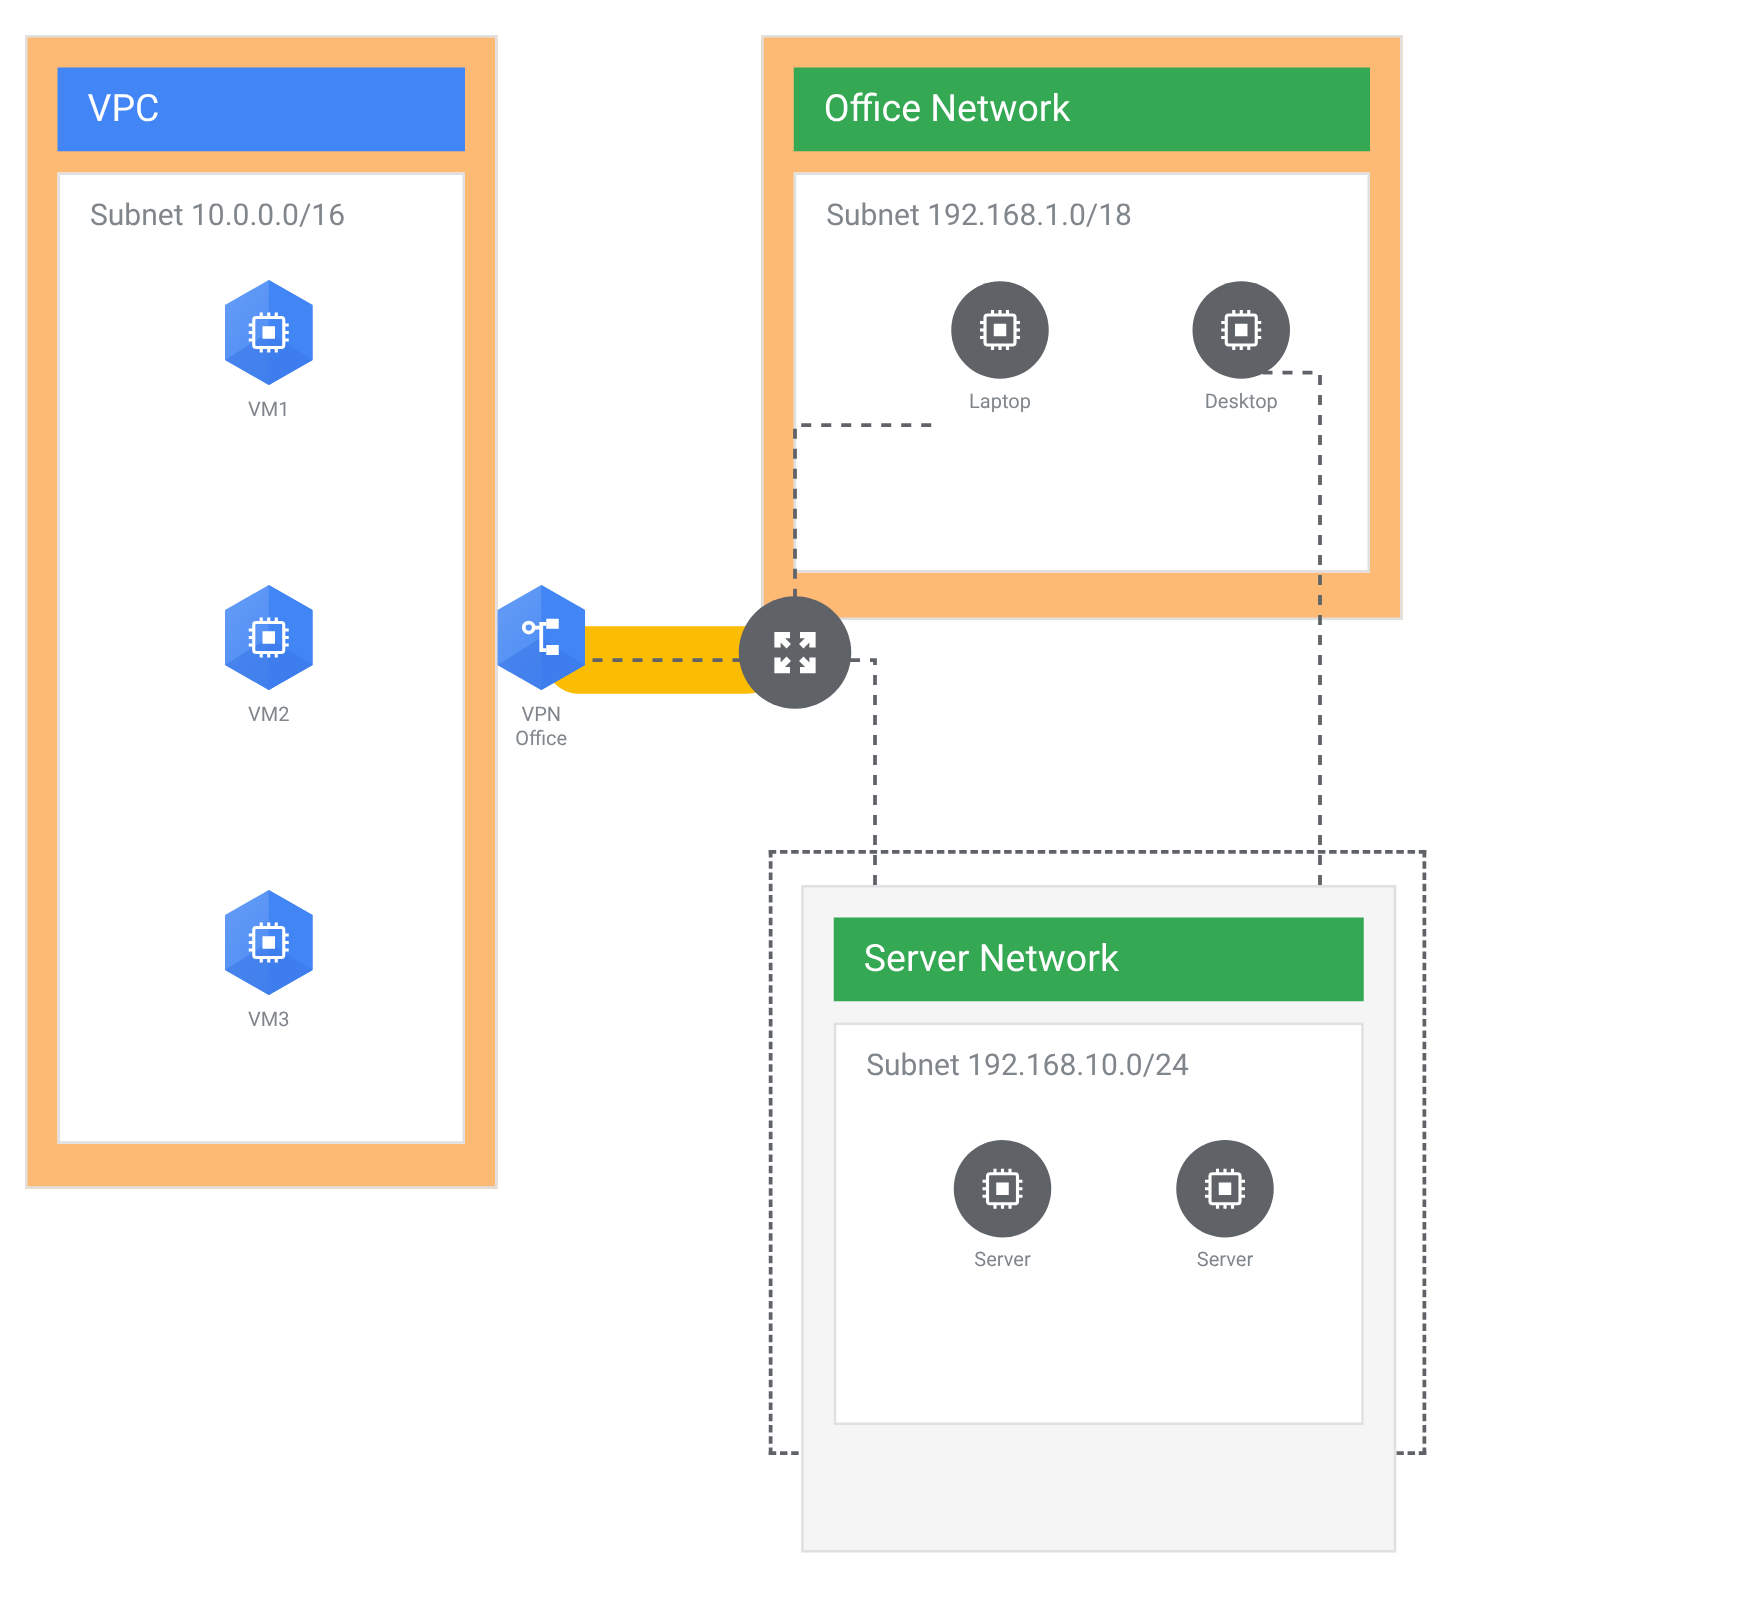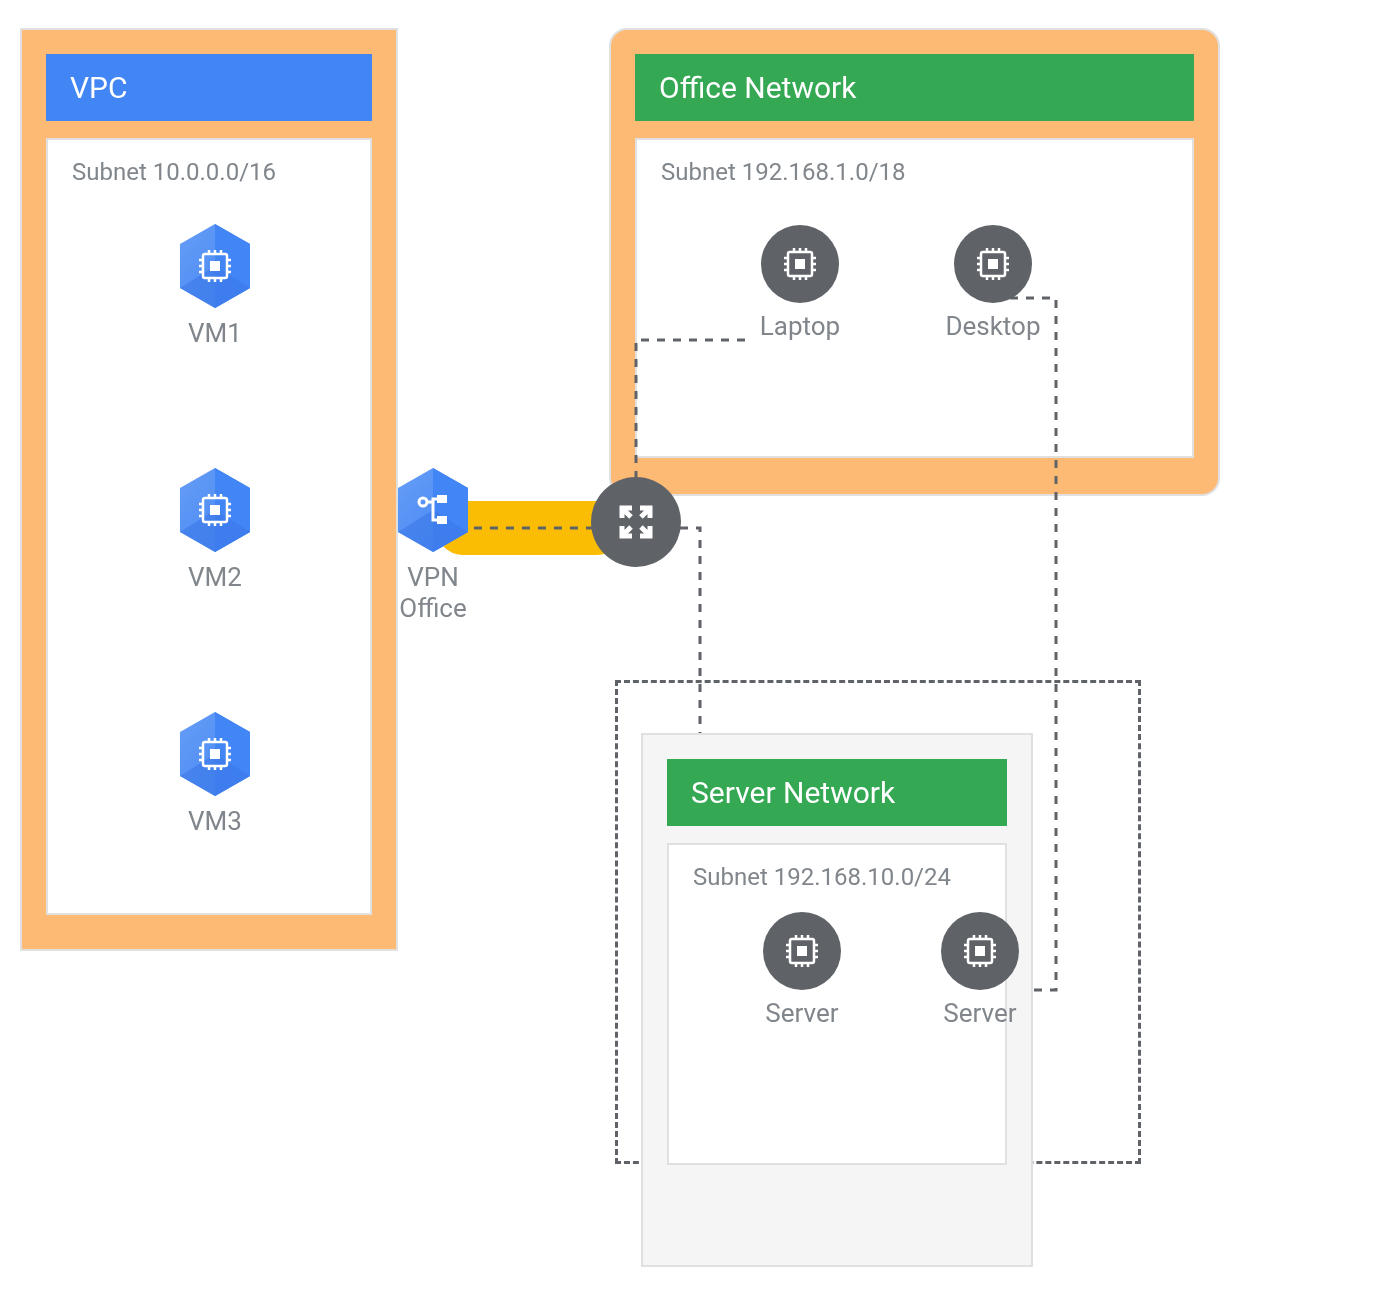--- a/index.html
+++ b/index.html
@@ -31,21 +31,21 @@
   }
   .subnet-label {
     font-size: 24px;
     color: #80868b;
   }
   .node {
     position: absolute;
     text-align: center;
   }
   .node-label {
-    font-size: 26px;
+    font-size: 16px;
     color: #80868b;
     margin-top: 8px;
     line-height: 1.2;
   }
   
   .hex {
     width: 78px;
     height: 88px;
     position: relative;
     margin: 0 auto;
@@ -196,21 +196,21 @@
 </div>
 
 <div class="node" style="left:576px; top:477px; width:120px; z-index:6;">
   <div class="circle" style="width:90px;height:90px;">
     <svg width="40" height="40">
         <use href="#expand"></use>
       </svg>
   </div>
 </div>
 
-<div class="panel" style="left:609px; top:28px; width:611px; height:468px; z-index:0;border-radius:18px;">
+<div class="panel" style="left:609px; top:28px; width:513px; height:468px; z-index:0;">
   <div class="panel-title title-office" style="margin:24px 24px 0 24px;">Office Network</div>
   <div class="inner-white" style="left:24px; top:108px; right:24px; height:320px;">
     <div class="subnet-label">Subnet 192.168.1.0/18</div>
   </div>
 </div>
 
 <div class="node" style="left:740px; top:225px; width:120px; z-index:5;">
   <div class="circle">
     <svg width="40" height="40">
         <use href="#chip"></use>
@@ -223,21 +223,21 @@
   <div class="circle">
     <svg width="40" height="40">
         <use href="#chip"></use>
       </svg>
   </div>
   <div class="node-label">Desktop</div>
 </div>
 
 <div style="position:absolute; left:615px; top:680px; width:526px; height:484px; border:3px dashed #5f6368; z-index:0;"></div>
 
-<div class="panel" style="left:641px; top:708px; width:392px; height:534px; background:#f5f5f5; z-index:2;margin-top:25px;">
+<div class="panel" style="left:641px; top:708px; width:476px; height:534px; background:#f5f5f5; z-index:2;">
   <div class="panel-title title-server" style="margin:24px 24px 0 24px;">Server Network</div>
   <div class="inner-white" style="left:24px; top:108px; right:24px; height:322px;">
     <div class="subnet-label">Subnet 192.168.10.0/24</div>
   </div>
 </div>
 
 <div class="node" style="left:742px; top:912px; width:120px; z-index:5;">
   <div class="circle">
     <svg width="40" height="40">
         <use href="#chip"></use>

